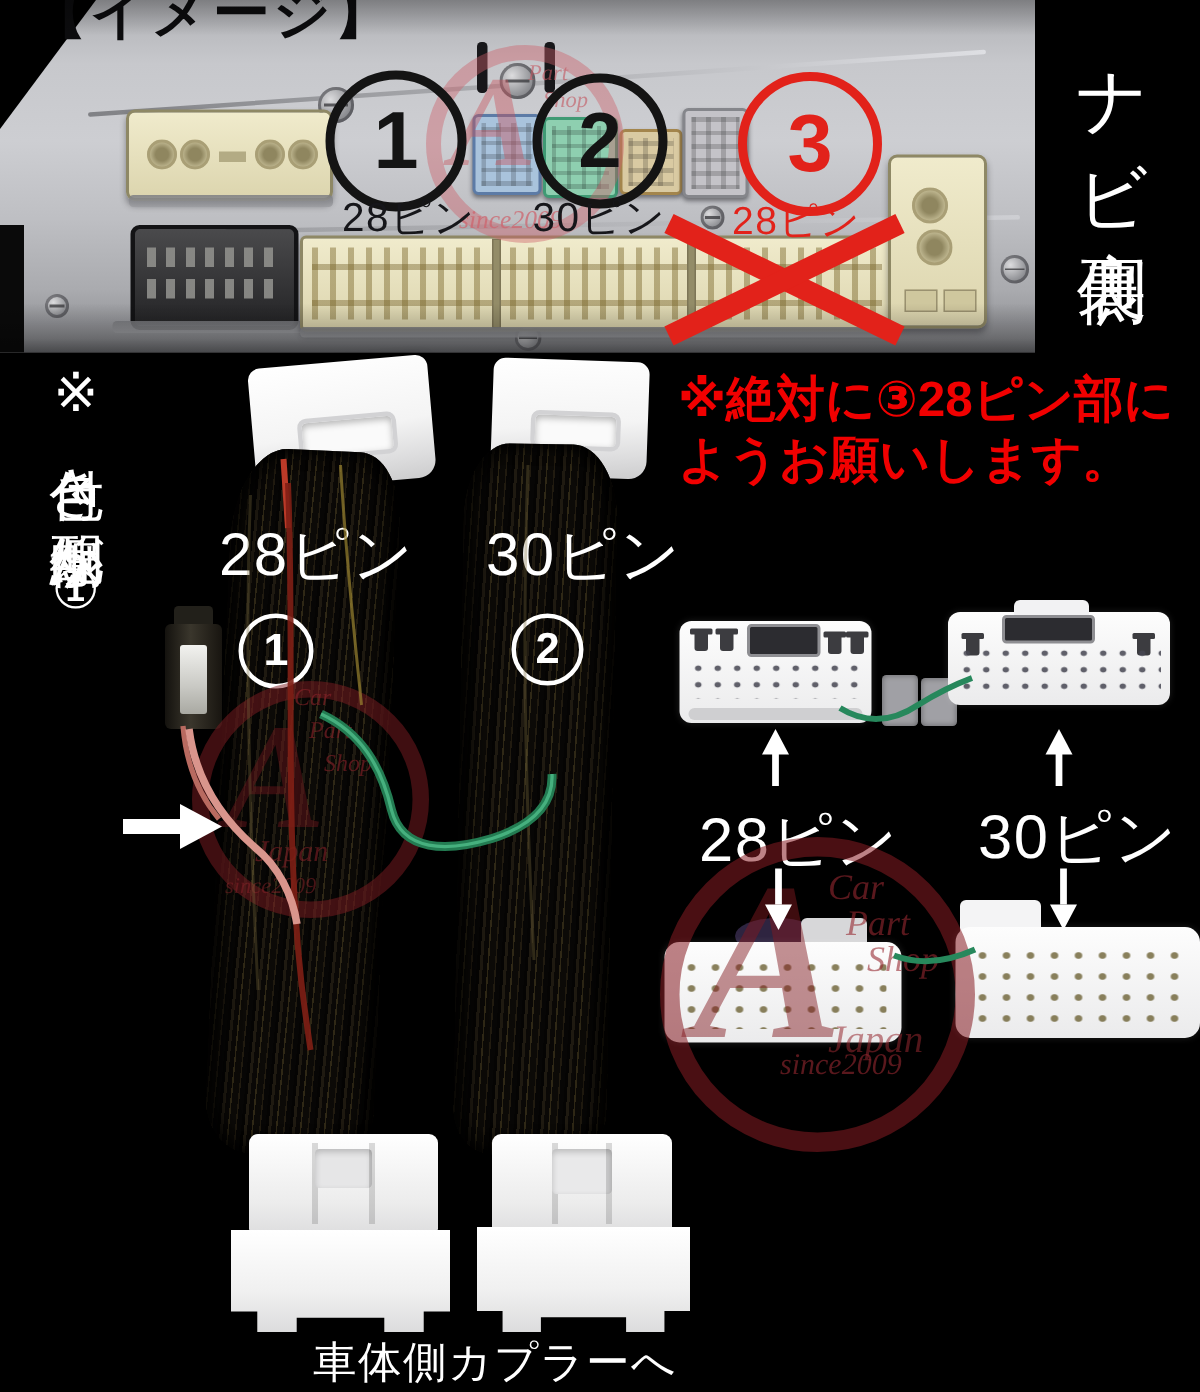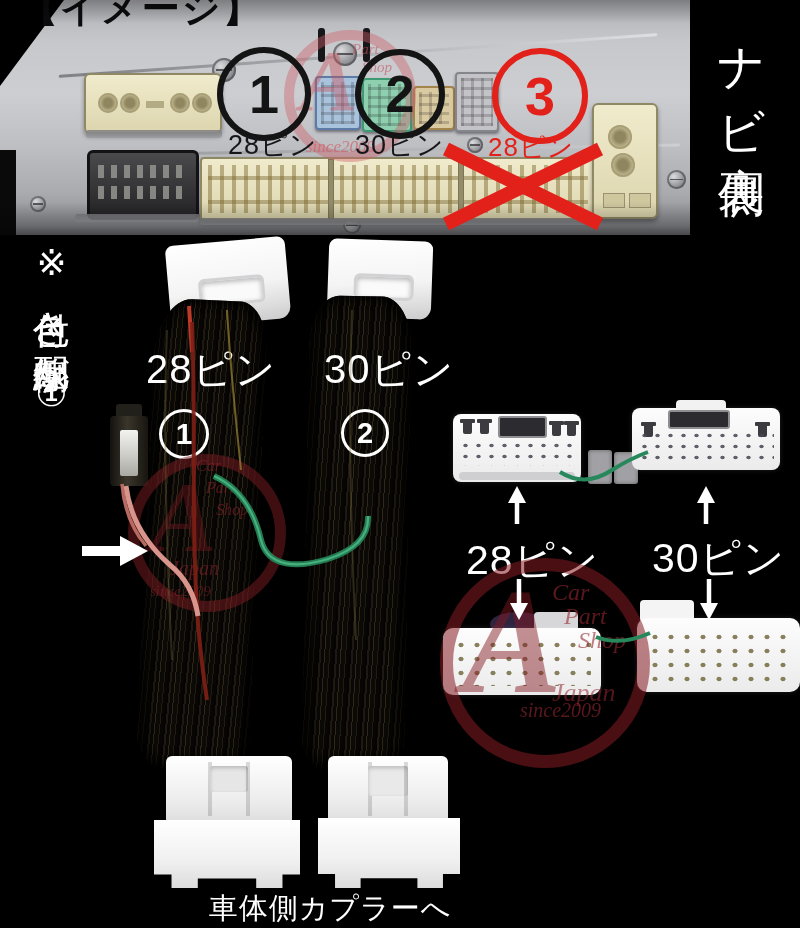--- a/index.html
+++ b/index.html
@@ -163,20 +163,22 @@
 
     <div id="ptitle" class="abs">【イメージ】</div>
   </div>
 
   <div id="side-strip" class="abs"></div>
   <div id="side-label" class="abs">ナビ裏側</div>
 
   <div id="leftnote" class="abs">※色付き配線側が①</div>
 
   <div id="warning" class="abs">
+    <div>※絶対に③28ピン部に</div>
+    <div>ようお願いします。</div>
   </div>
 
   <div class="abs wconn" style="left:168px;top:241px;width:120px;height:82px;transform:rotate(-5deg);">
     <span class="latch" style="left:30px;top:36px;width:60px;height:22px;"></span>
   </div>
   <div class="abs bundle" id="h1bundle" style="left:146px;top:300px;width:112px;height:470px;transform:rotate(2.5deg);"></div>
 
   <div class="abs wconn" style="left:328px;top:240px;width:104px;height:78px;transform:rotate(2deg);">
     <span class="latch" style="left:26px;top:34px;width:54px;height:20px;"></span>
   </div>

